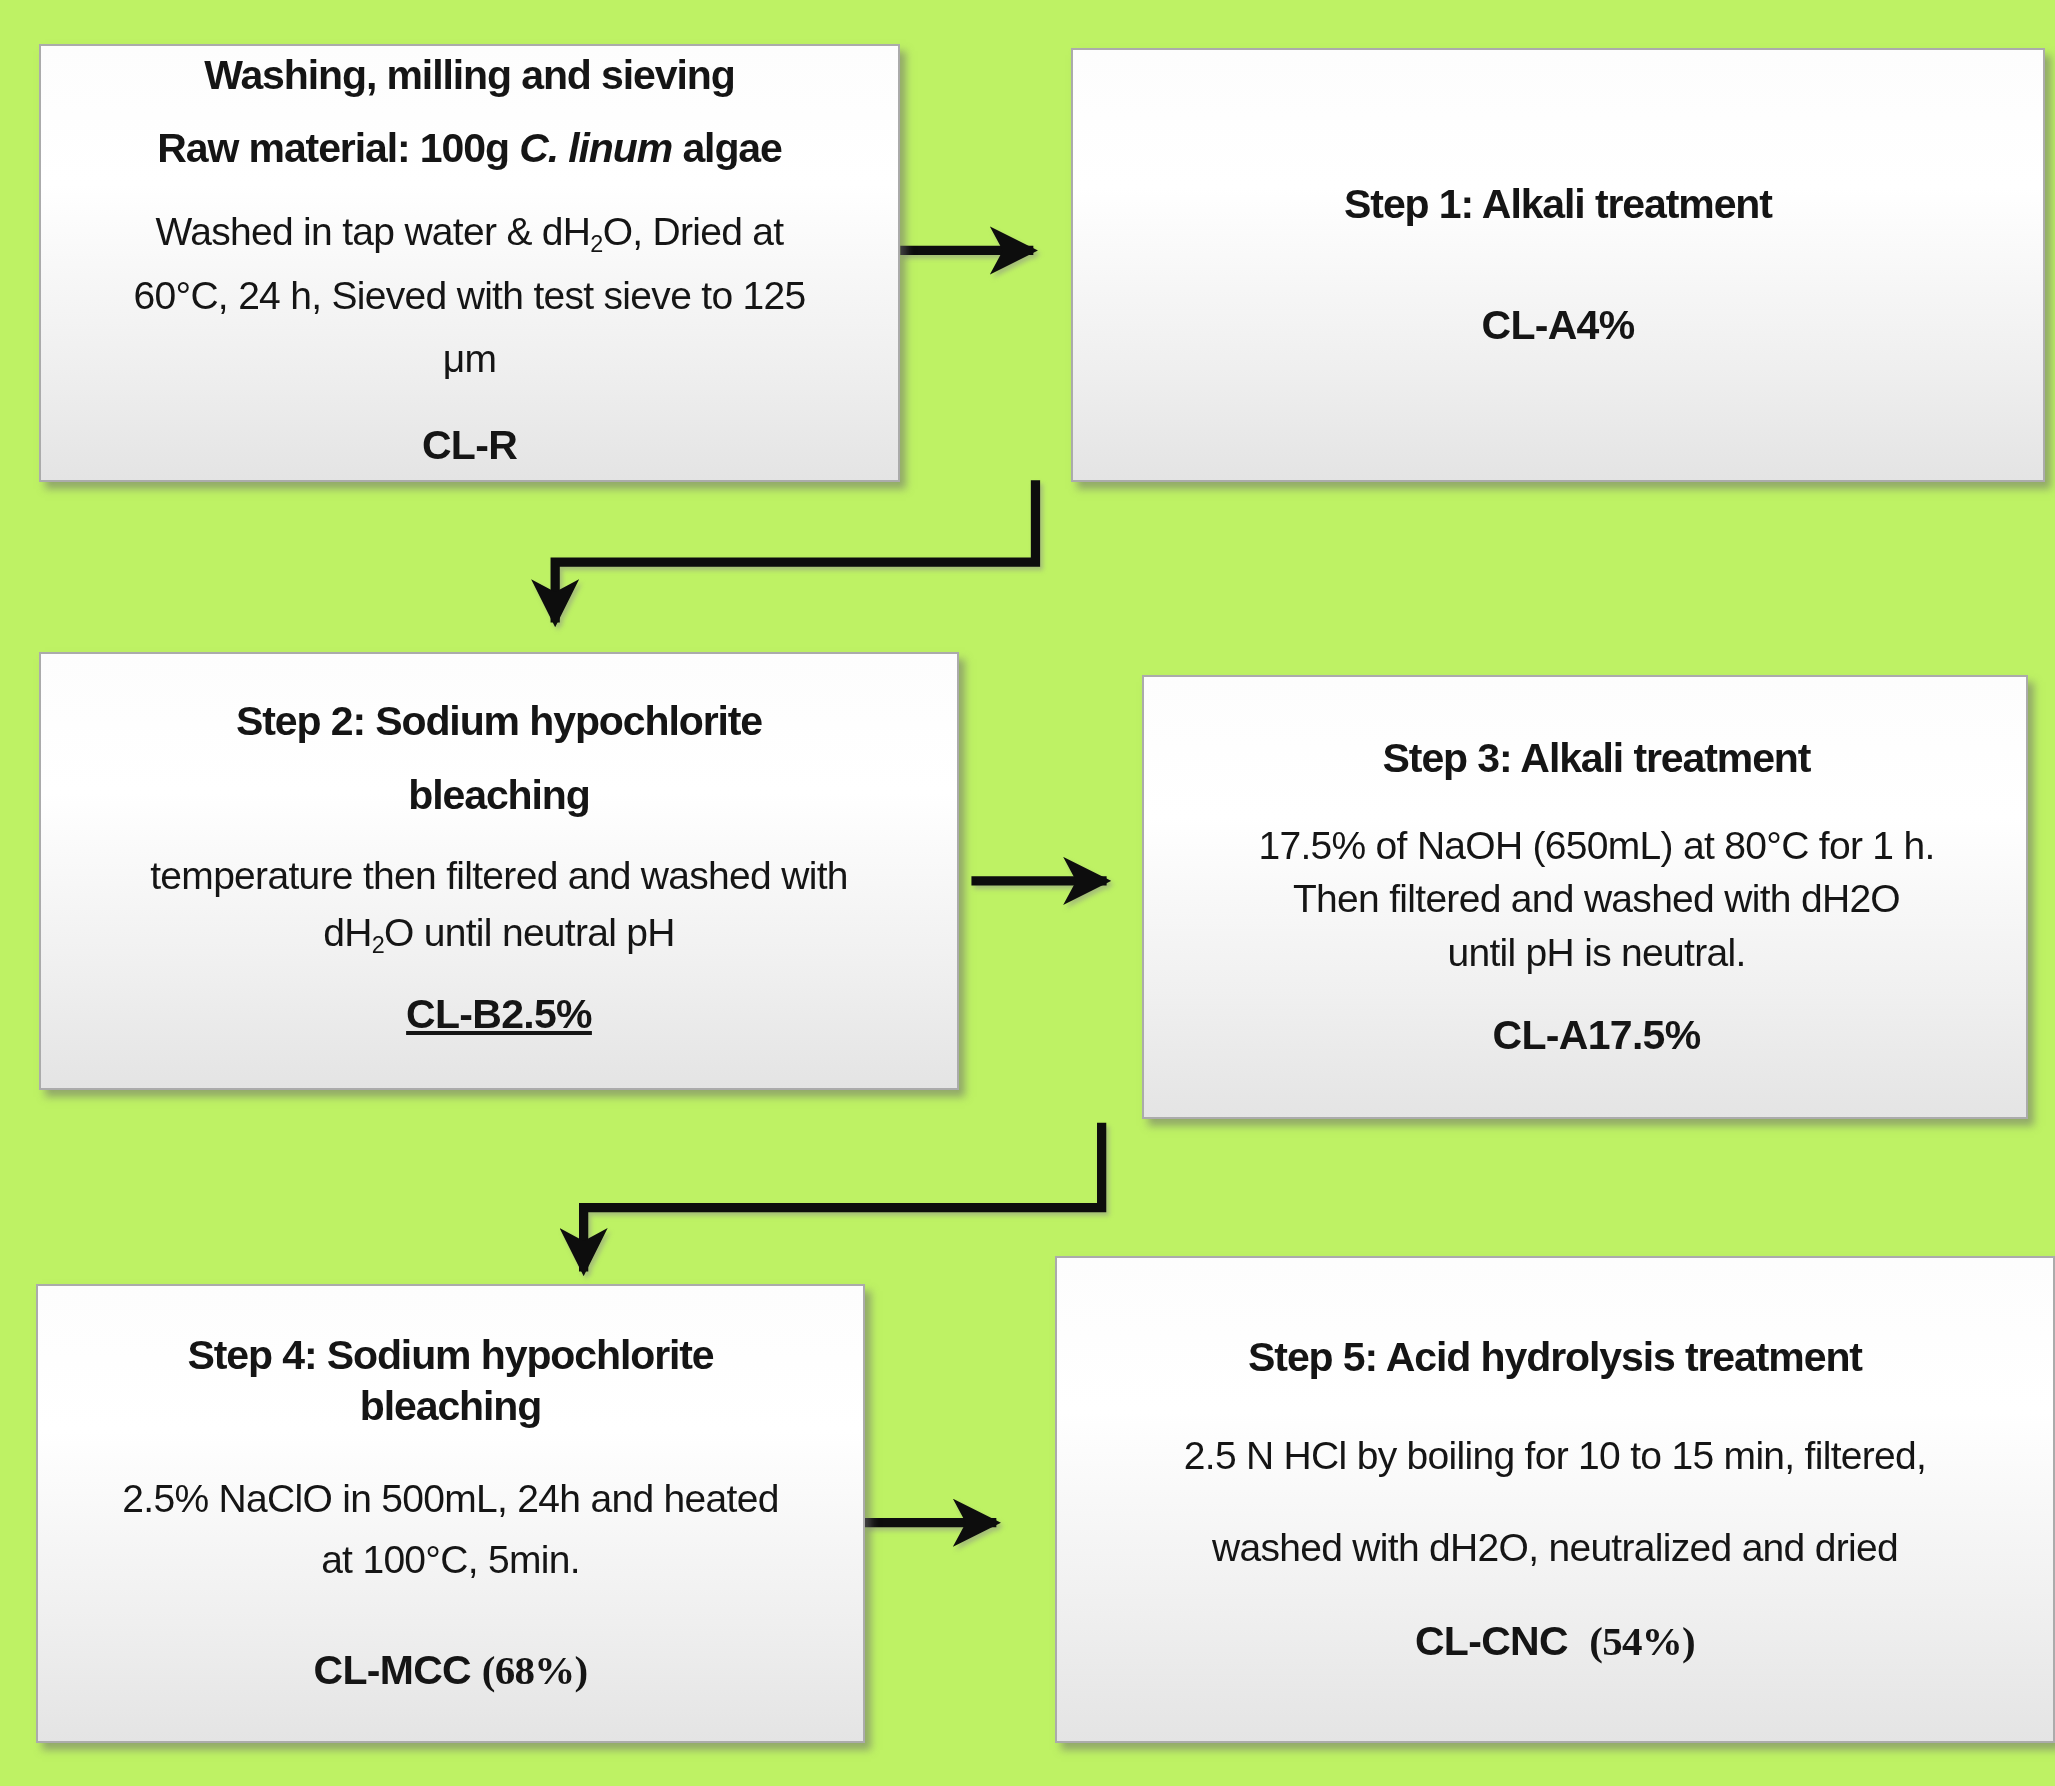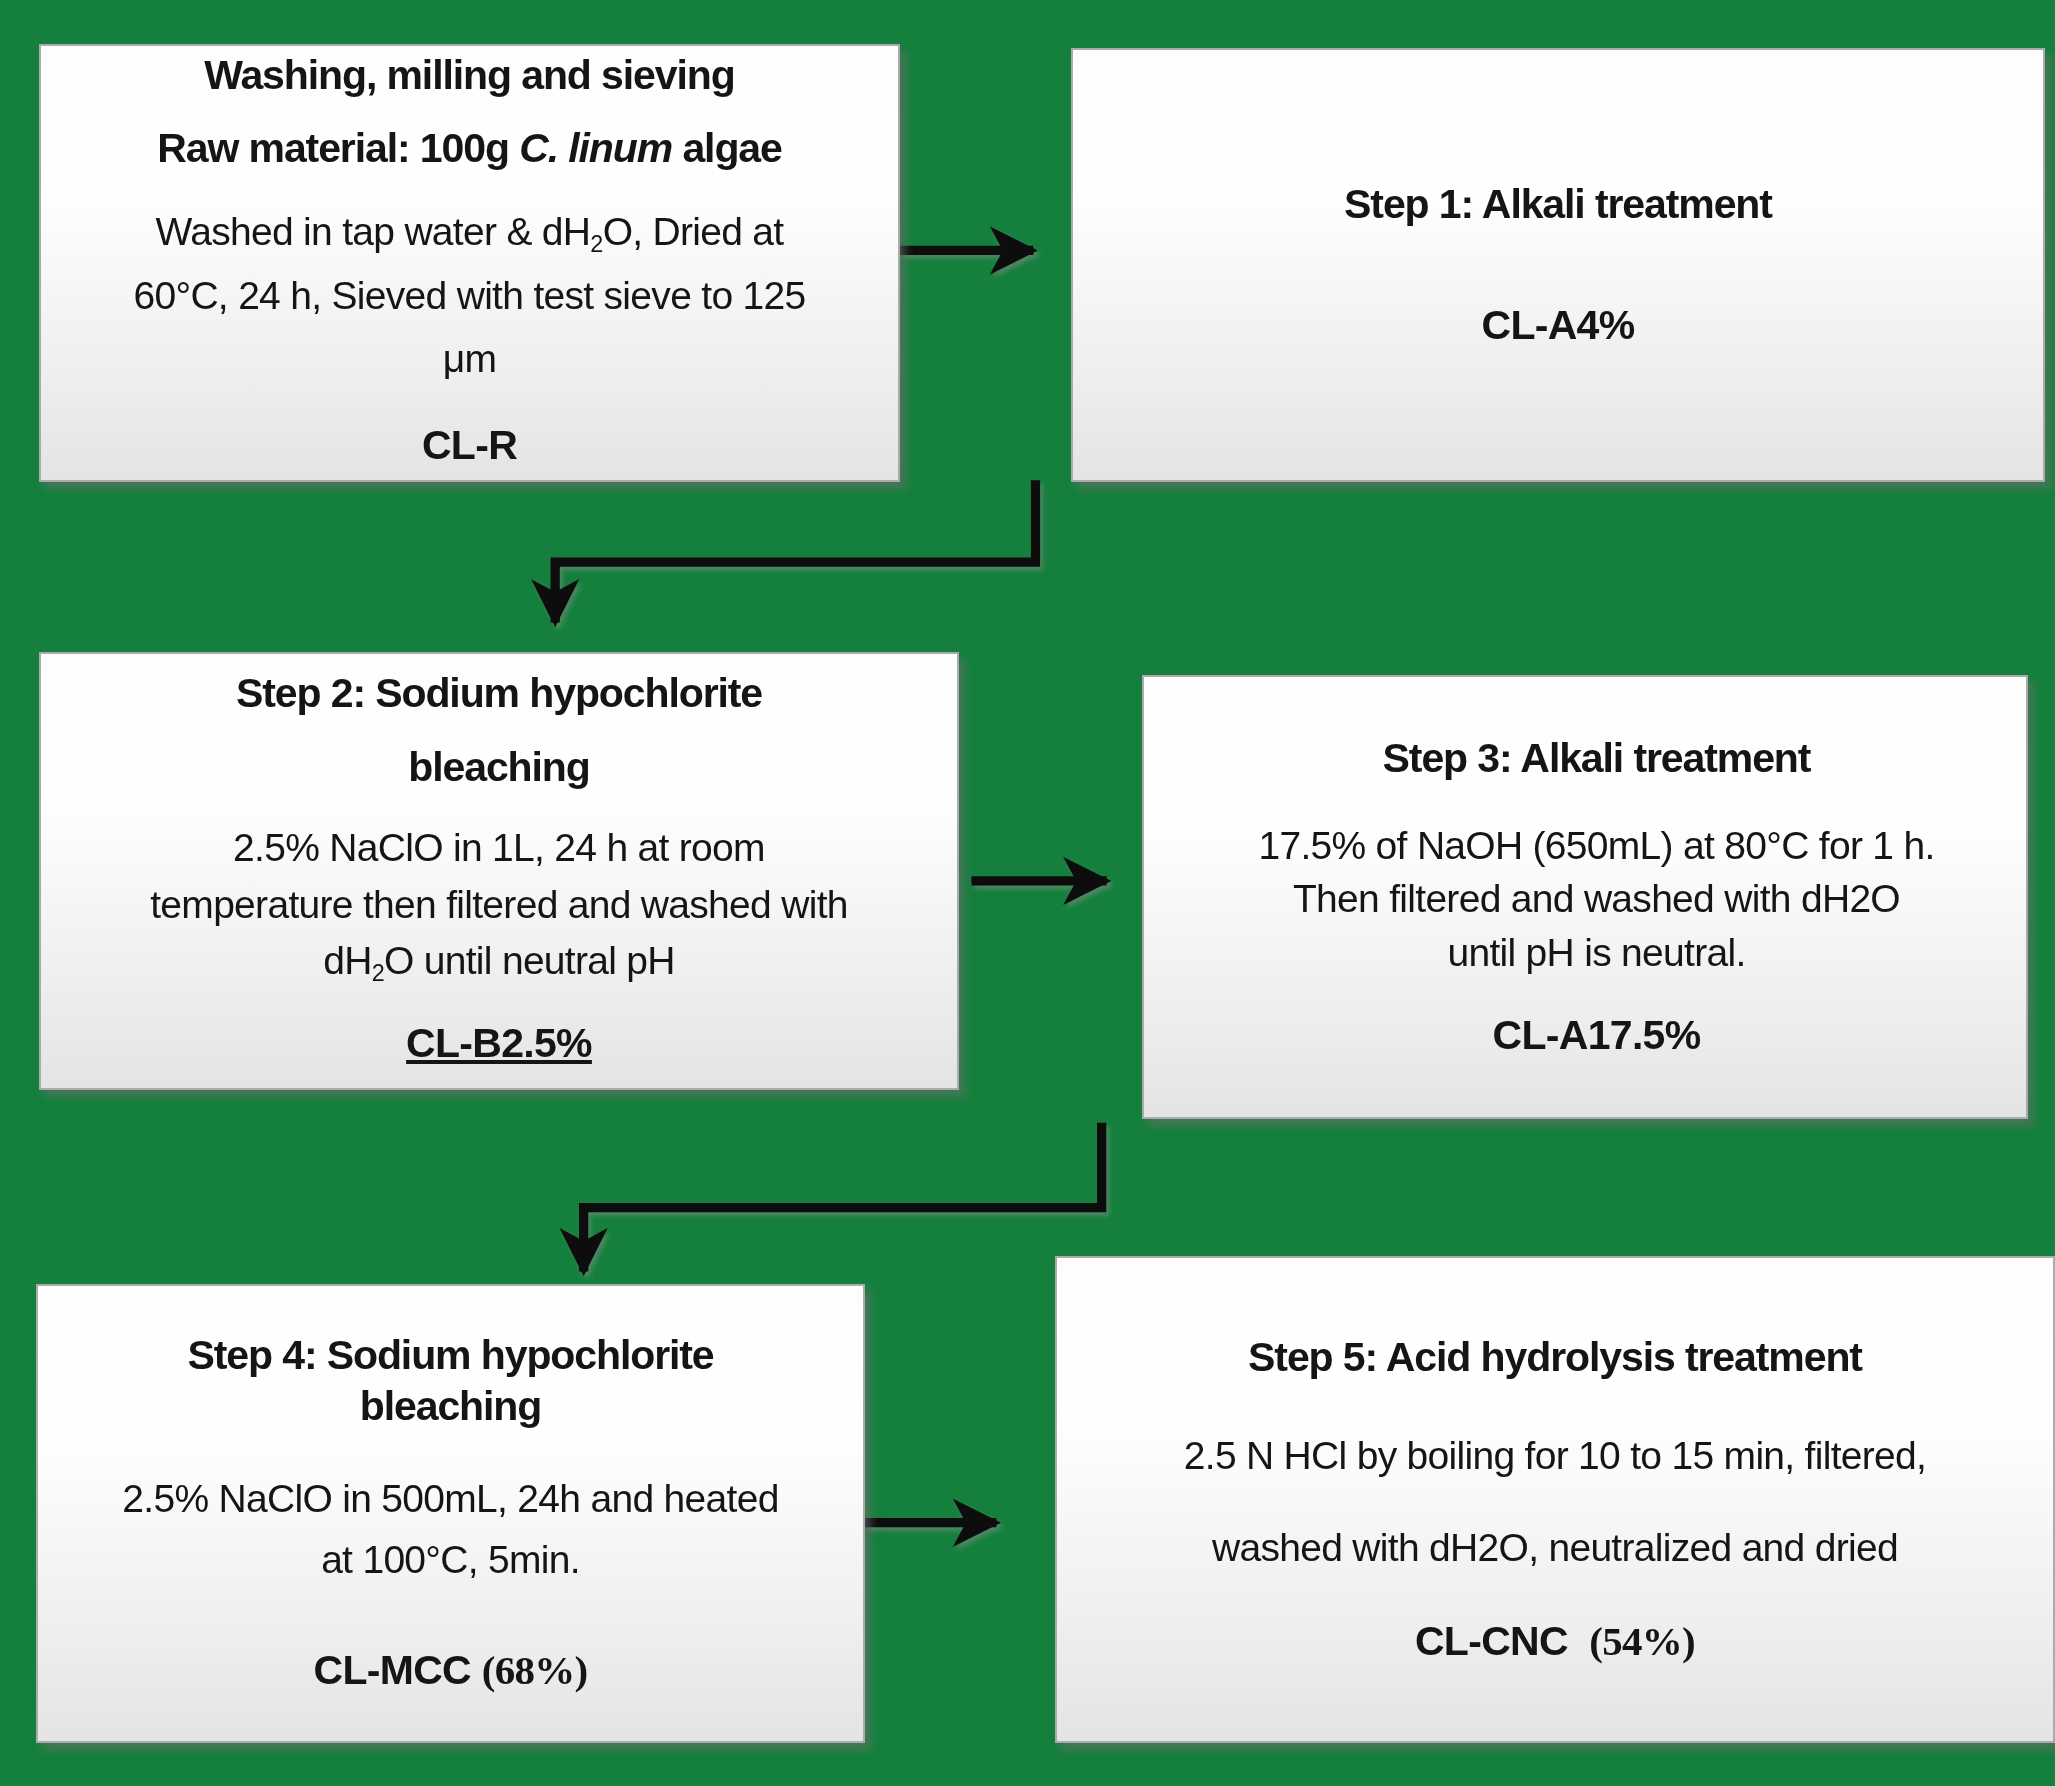--- a/index.html
+++ b/index.html
@@ -1,17 +1,17 @@
 <!DOCTYPE html>
 <html style="font-size:11.4px"><head>
 <meta charset="utf-8">
 <style>
   html,body{margin:0;padding:0;background:#ffffff;}
   .canvas{
-    position:relative;width:2056px;height:1786px;background:#15803d;overflow:hidden;
+    position:relative;width:2056px;height:1786px;background:#bef264;overflow:hidden;
     font-family:"Liberation Sans","DejaVu Sans",sans-serif;color:#151515;
   }
   .box{
     position:absolute;box-sizing:border-box;
     display:flex;flex-direction:column;align-items:center;justify-content:center;
     text-align:center;
     border:2.1px solid #ababab;
     background:linear-gradient(180deg,#fdfdfd 0%,#ffffff 32%,#efefef 74%,#e4e4e4 100%);
     box-shadow:6.4px 7.1px 7.8px rgba(110,110,110,0.55);
     font-size:39px;letter-spacing:-0.7px;line-height:1.3;
@@ -95,21 +95,20 @@
       </div>
     <div class="label"><div class="tline"><span>CL-A4%</span></div></div>
   </div>
 
   <div class="box b3">
     <div class="head">
         <div class="tline"><span>Step 2: Sodium hypochlorite</span></div>
         <div class="tline"><span>bleaching</span></div>
       </div>
     <div class="body">
-        <div class="tline"><span>2.5% NaClO in 1L, 24 h at room</span></div>
         <div class="tline"><span>temperature then filtered and washed with</span></div>
         <div class="tline"><span>dH</span><span class="sub">2</span><span>O until neutral pH</span></div>
       </div>
     <div class="label"><div class="tline"><span>CL-B2.5%</span></div></div>
   </div>
 
   <div class="box b4">
     <div class="head">
         <div class="tline"><span>Step 3: Alkali treatment</span></div>
       </div>

